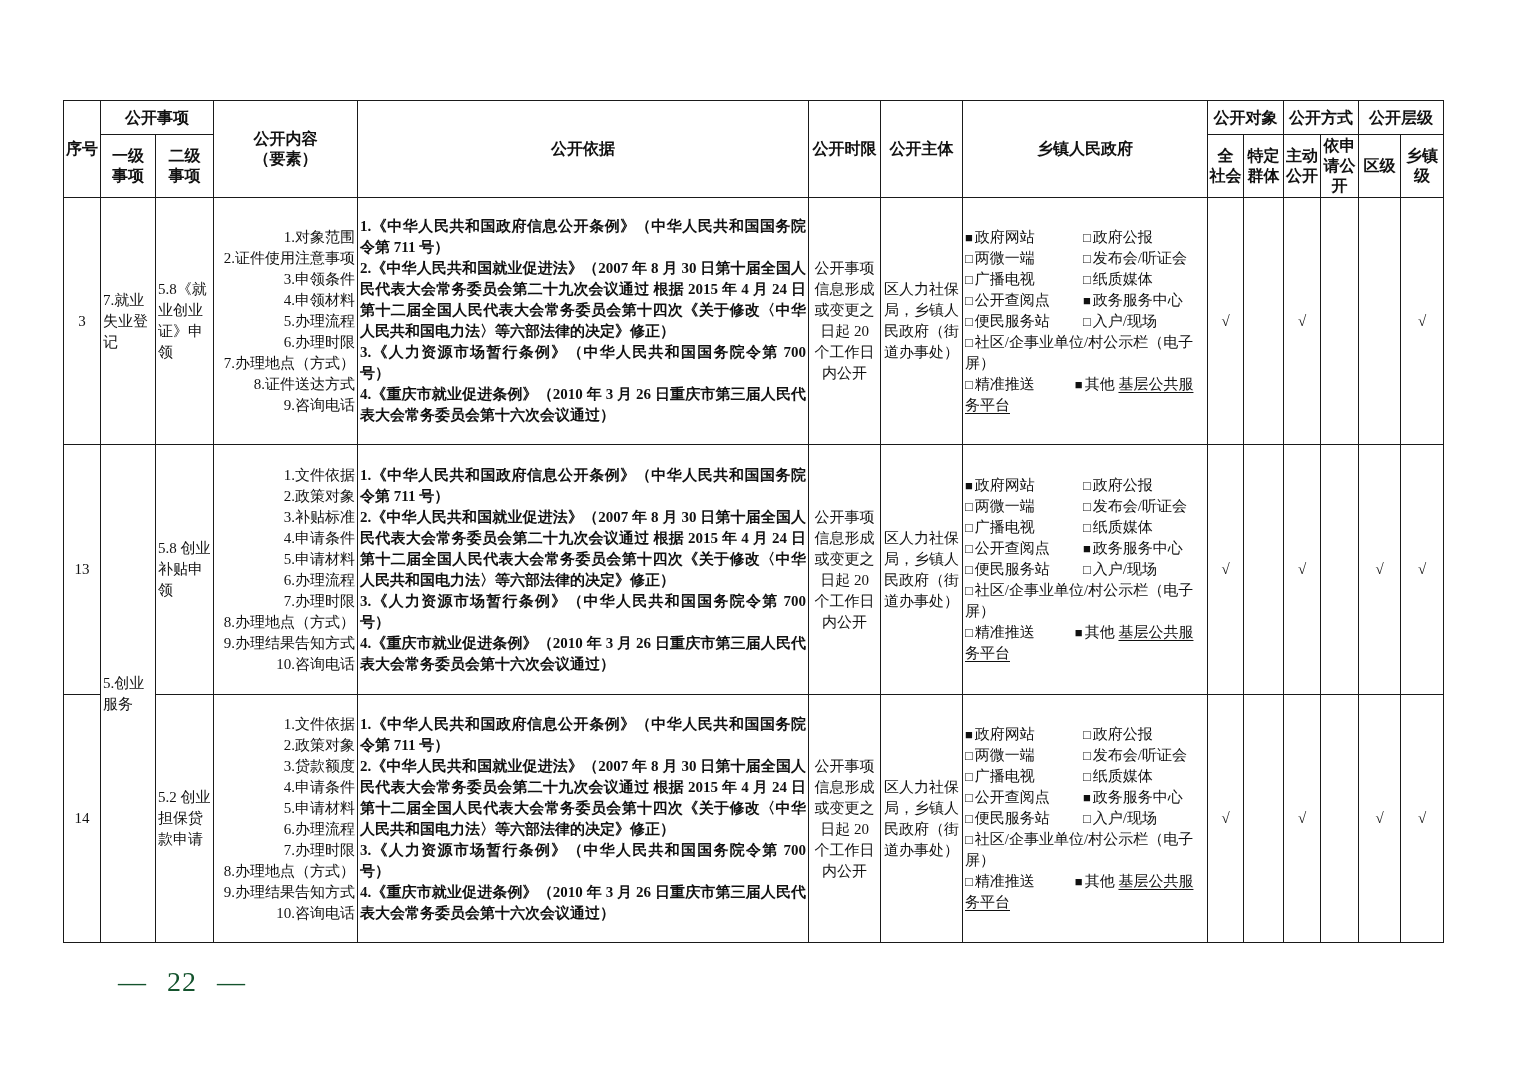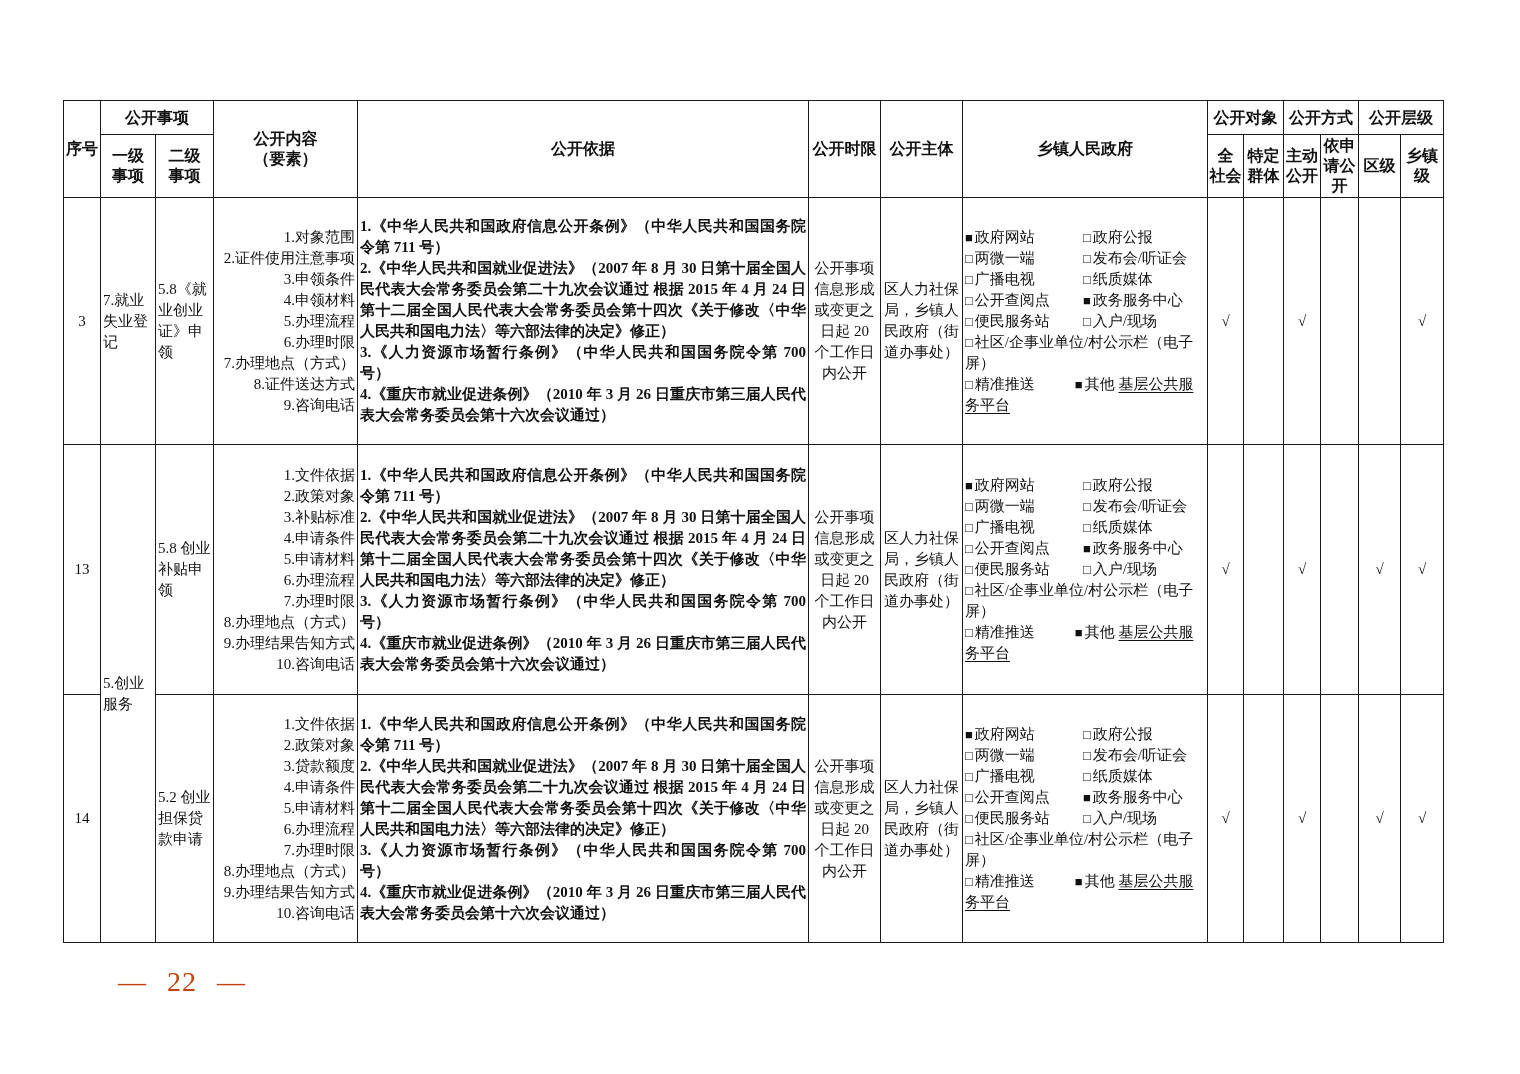--- a/index.html
+++ b/index.html
@@ -64,21 +64,21 @@
   .ch-spacer { display: inline-block; width: 40px; }
   .ch-tail u { text-underline-offset: 3px; }
 
   .footer-page {
     position: absolute;
     left: 118px;
     top: 966px;
     font-size: 28px;
     letter-spacing: 1px;
     word-spacing: 12px;
-    color: #c2410c;
+    color: #14532d;
   }
 </style>
 </head>
 <body>
 
 <div class="sheet">
 
   <table class="disclosure">
     <colgroup>
       <col style="width:37px">

